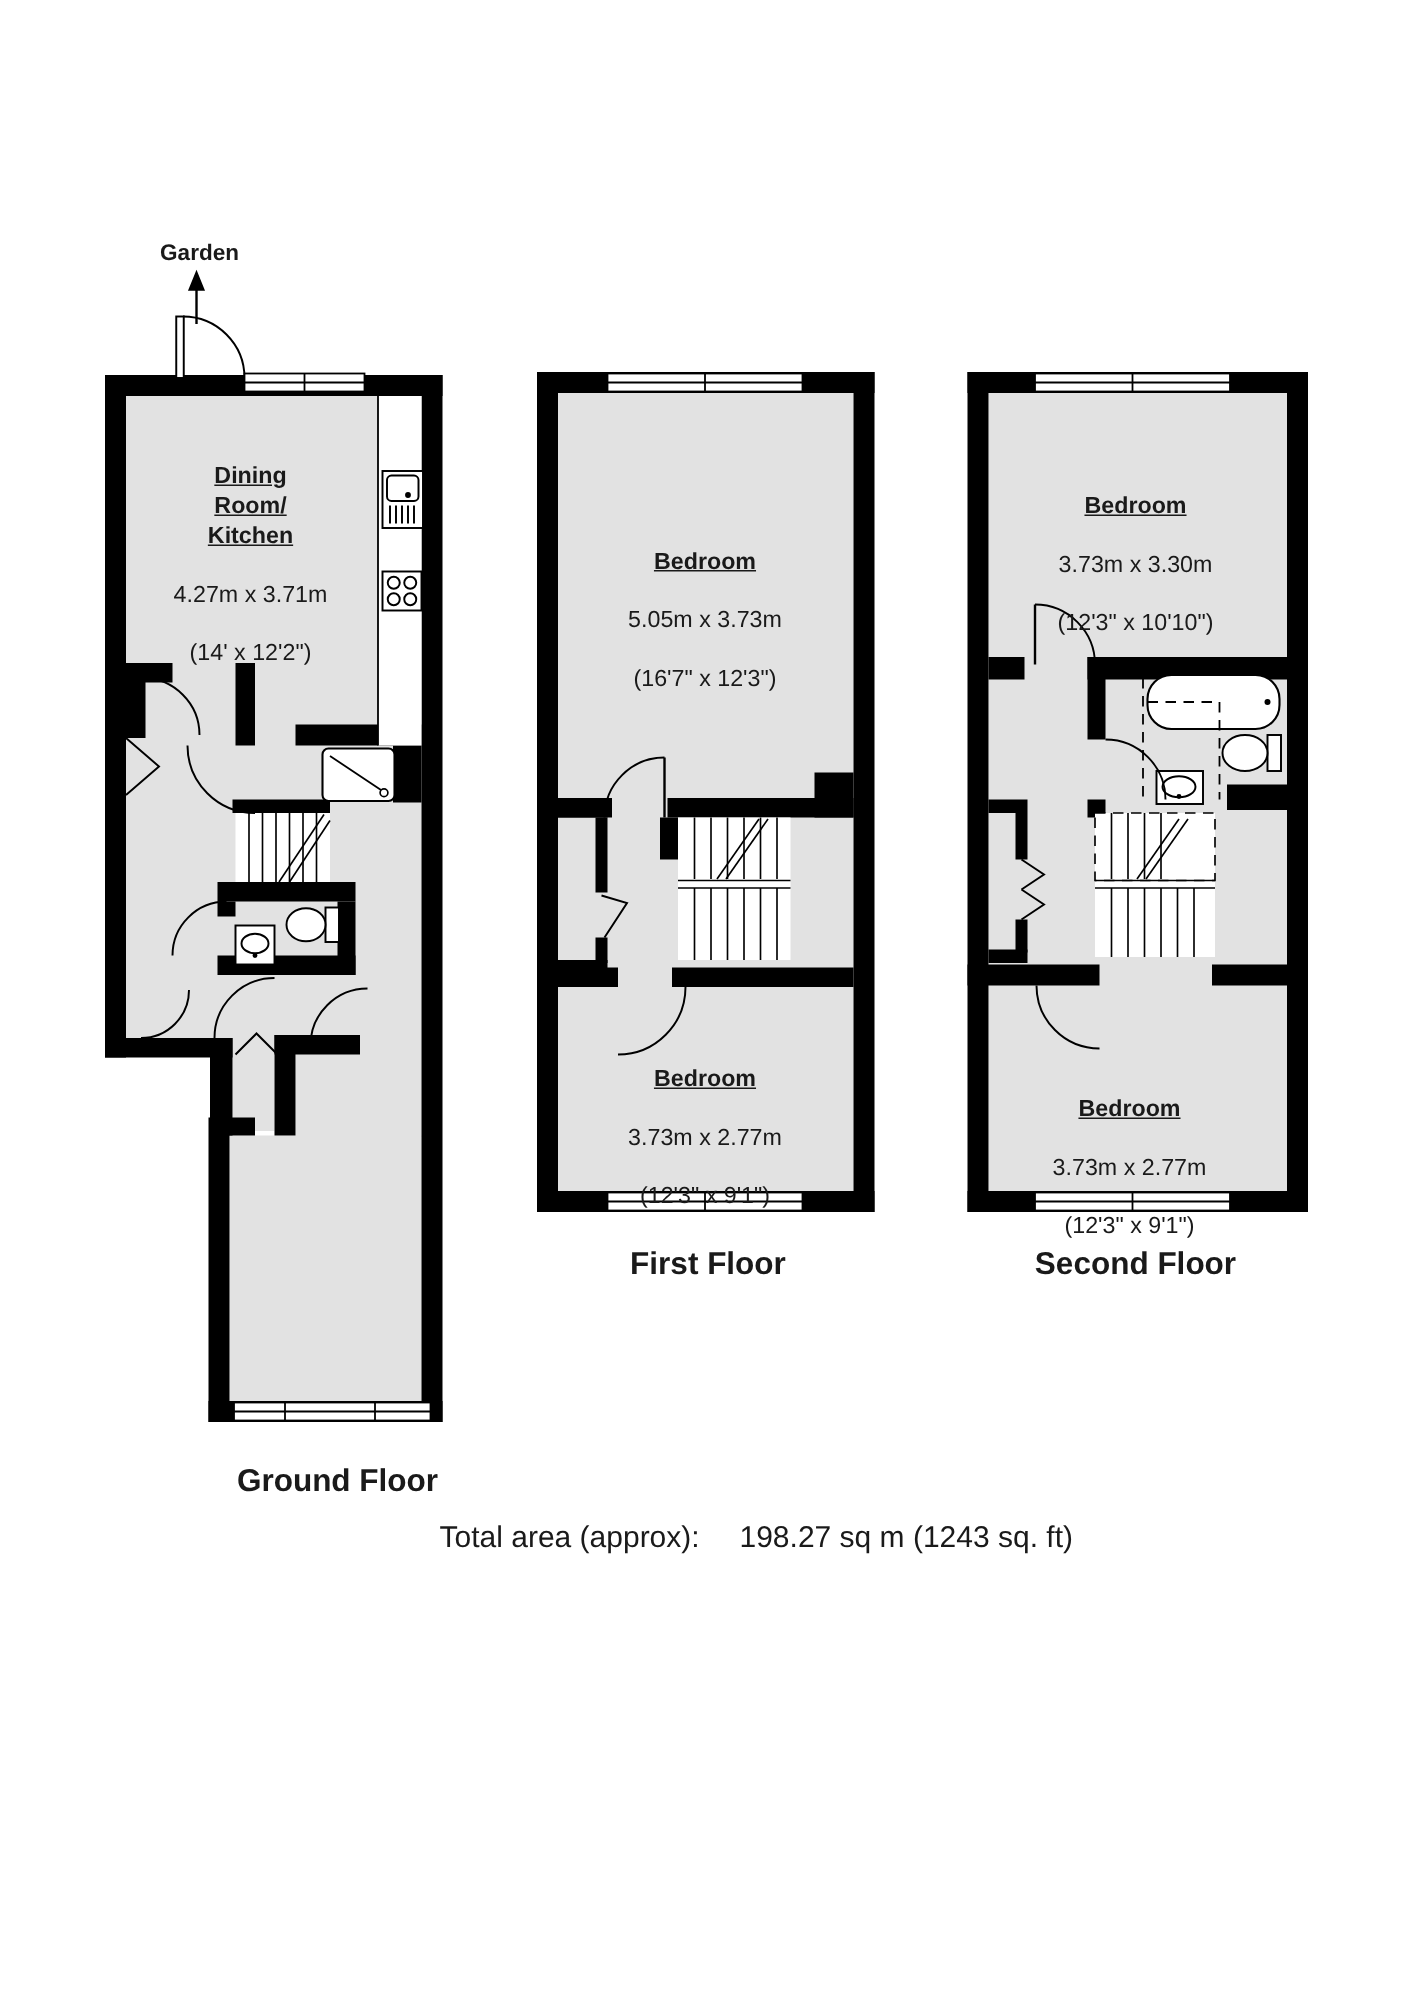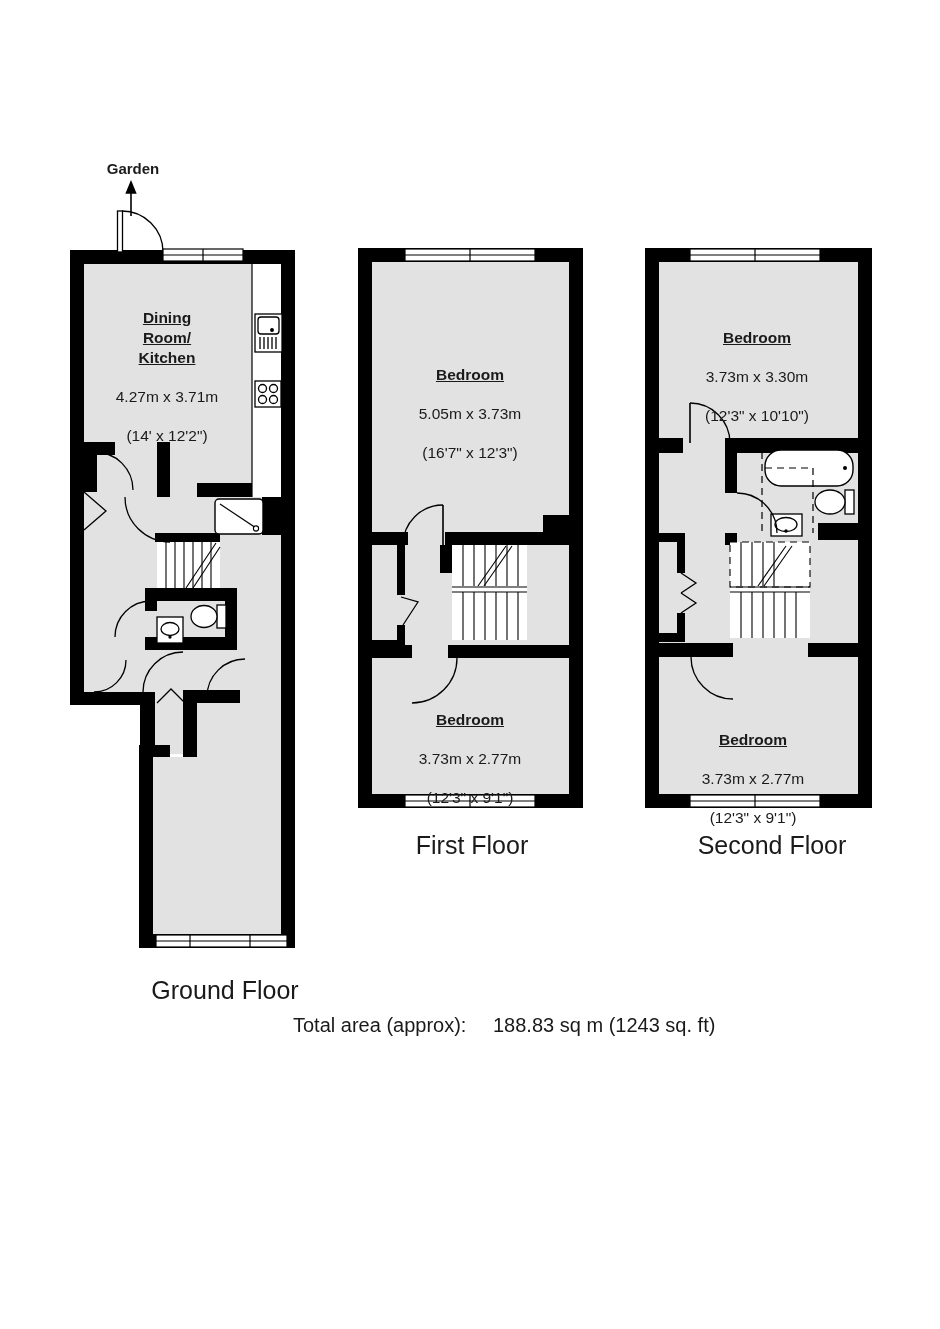--- a/index.html
+++ b/index.html
@@ -7,21 +7,21 @@
     position:relative;width:940px;height:1329px;background:#ffffff;overflow:hidden;
     font-family:"Liberation Sans", sans-serif;color:#1a1a1a;
   }
   #plan-svg{position:absolute;left:0;top:0;}
   .room-label{
     position:absolute;transform:translateX(-50%);text-align:center;white-space:pre-line;
   }
   .room-name{font-weight:bold;font-size:15.5px;line-height:20px;text-decoration:underline;}
   .room-dims{font-size:15.5px;line-height:21px;}
   .floor-caption{
-    position:absolute;transform:translateX(-50%);font-weight:normal;font-size:25px;white-space:nowrap;
+    position:absolute;transform:translateX(-50%);font-weight:bold;font-size:21px;white-space:nowrap;
   }
   .garden-label{
     position:absolute;transform:translateX(-50%);font-weight:bold;font-size:15px;white-space:nowrap;
   }
   .total-row{position:absolute;top:1014px;left:0;width:940px;height:28px;font-size:20px;}
   .total-label{position:absolute;left:293px;top:0;}
   .total-value{position:absolute;left:493px;top:0;}
 </style>
 </head>
 <body>
@@ -327,20 +327,20 @@
   </div>
 
   <div class="room-label" style="left:753px;top:712px;">
     <div class="room-name">Bedroom</div>
     <div class="room-dims">3.73m x 2.77m</div>
     <div class="room-dims">(12'3" x 9'1")</div>
   </div>
 
   <div class="floor-caption" style="left:225px;top:976px;">Ground Floor</div>
   <div class="floor-caption" style="left:472px;top:831px;">First Floor</div>
-  <div class="floor-caption" style="left:757px;top:831px;margin-left:15px;">Second Floor</div>
+  <div class="floor-caption" style="left:757px;top:831px;">Second Floor</div>
 
   <div class="total-row">
     <span class="total-label">Total area (approx):</span>
-    <span class="total-value">188.83 sq m (1243 sq. ft)</span>
+    <span class="total-value">198.27 sq m (1243 sq. ft)</span>
   </div>
 
 </div>
 
 </body></html>

